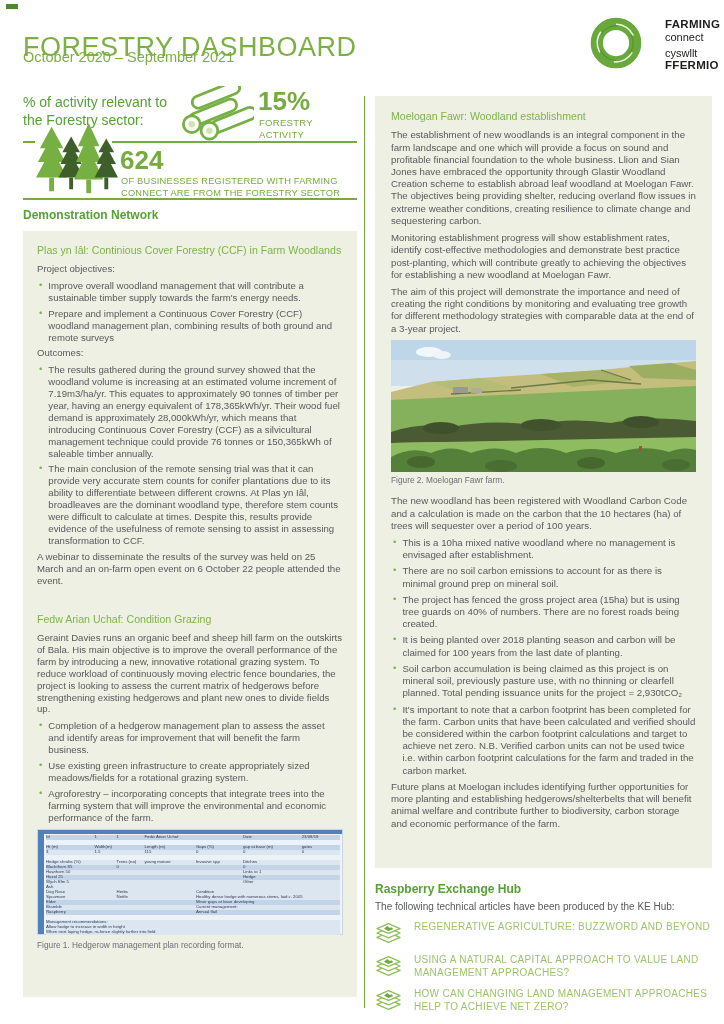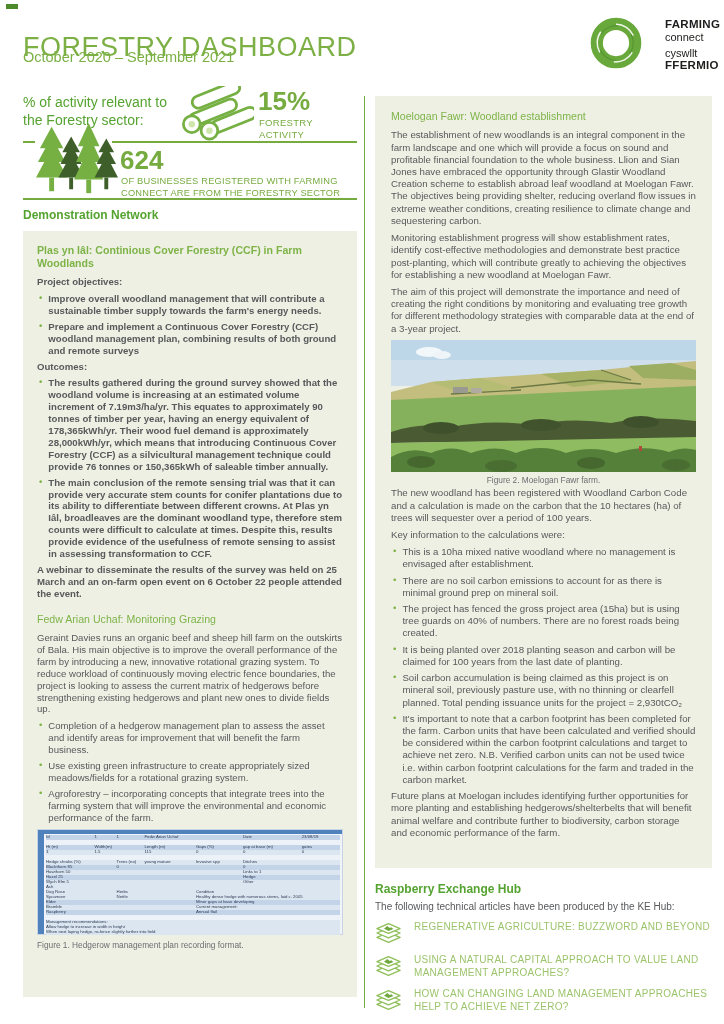--- a/index.html
+++ b/index.html
@@ -25,21 +25,21 @@
   .l2{left:23px;top:198px;width:334px;}
   .trees-icon{left:36px;top:122px;width:82px;height:74px;}
   .businesses-value{left:120px;top:145px;font-size:26px;font-weight:bold;color:#76ab3f;}
   .businesses-label{left:121px;top:176px;width:238px;font-size:9.3px;color:#76ab3f;line-height:1.25;letter-spacing:.2px;}
   .section-heading{font-size:12px;font-weight:bold;color:#55a330;}
   .dn-heading{left:23px;top:208px;}
   
   .v-divider{left:364px;top:96px;width:1px;height:912px;background:#76ab3f;}
   
   .gbox{background:#eef0e4;box-sizing:border-box;padding:13px 14px;font-size:9.6px;line-height:1.24;color:#58595b;overflow:hidden;}
-  .box1{left:23px;top:231px;width:334px;height:448px;font-weight:bold;}
+  .box1{left:23px;top:231px;width:334px;height:448px;}
   .box2{left:23px;top:600px;width:334px;height:397px;}
   .box3{left:375px;top:96px;width:337px;height:772px;padding:14px 16px;font-size:9.7px;line-height:1.26;}
   .box-title{font-size:10.6px;color:#7eb347;margin:0 0 6px 0;}
   .gbox p{margin:0 0 5px 0;}
   .plist .bullet-item{display:flex;margin:0 0 4px 0;}
   .plist .bdot{color:#7eb347;margin:0 6px 0 2px;line-height:1.1;}
   .plabel{margin:0 0 4px 0;}
   
   .fig1{margin-top:6px;width:306px;height:106px;background:#f0f4fa;border:1px solid #c8d4e6;position:relative;box-sizing:border-box;}
   .fig1-strip{position:absolute;left:0;top:0;width:100%;height:4px;background:#4f81bd;}
@@ -177,21 +177,21 @@
         </div>
         <div class="bullet-item">
           <span class="bdot">•</span>
           <span class="btext">The main conclusion of the remote sensing trial was that it can provide very accurate stem counts for conifer plantations due to its ability to differentiate between different crowns. At Plas yn Iâl, broadleaves are the dominant woodland type, therefore stem counts were difficult to calculate at times. Despite this, results provide evidence of the usefulness of remote sensing to assist in assessing transformation to CCF.</span>
         </div>
       </div>
     <p>A webinar to disseminate the results of the survey was held on 25 March and an on-farm open event on 6 October 22 people attended the event.</p>
   </div>
 
   <div class="abs gbox box2">
-    <div class="box-title">Fedw Arian Uchaf: Monitoring Grazing</div>
+    <div class="box-title">Fedw Arian Uchaf: Condition Grazing</div>
     <p>Geraint Davies runs an organic beef and sheep hill farm on the outskirts of Bala. His main objective is to improve the overall performance of the farm by introducing a new, innovative rotational grazing system. To reduce workload of continuously moving electric fence boundaries, the project is looking to assess the current matrix of hedgerows before strengthening existing hedgerows and plant new ones to divide fields up.</p>
     <div class="plist">
         <div class="bullet-item">
           <span class="bdot">•</span>
           <span class="btext">Completion of a hedgerow management plan to assess the asset and identify areas for improvement that will benefit the farm business.</span>
         </div>
         <div class="bullet-item">
           <span class="bdot">•</span>
           <span class="btext">Use existing green infrastructure to create appropriately sized meadows/fields for a rotational grazing system.</span>
         </div>
@@ -418,23 +418,22 @@
       <ellipse cx="250" cy="82" rx="18" ry="6" fill="#3f512c"></ellipse>
       <path d="M0 103 L305 97 L305 113 L0 117 Z" fill="#8fbc60"></path>
       <path d="M0 117 Q20 106 40 113 Q60 104 80 113 Q105 104 125 113 Q150 103 175 113 Q200 105 225 113 Q252 104 278 112 Q292 106 305 110 L305 132 L0 132 Z" fill="#55803a"></path>
       <ellipse cx="30" cy="122" rx="14" ry="6" fill="#46682f"></ellipse>
       <ellipse cx="110" cy="126" rx="16" ry="6" fill="#4a6d32"></ellipse>
       <ellipse cx="200" cy="123" rx="14" ry="6" fill="#46682f"></ellipse>
       <ellipse cx="285" cy="125" rx="14" ry="6" fill="#4a6d32"></ellipse>
       <rect x="248" y="106" width="3" height="5" fill="#b04a3a"></rect>
     </svg>
 
-    <div class="fig-caption" style="margin:0 0 2px 0;text-align:center;">Figure 2. Moelogan Fawr farm.</div>
+    <div class="fig-caption" style="margin:0 0 10px 0;">Figure 2. Moelogan Fawr farm.</div>
     <p>The new woodland has been registered with Woodland Carbon Code and a calculation is made on the carbon that the 10 hectares (ha) of trees will sequester over a period of 100 years.</p>
-    <p class="plabel">Key information to the calculations were:</p>
     <div class="plist">
         <div class="bullet-item">
           <span class="bdot">•</span>
           <span class="btext">This is a 10ha mixed native woodland where no management is envisaged after establishment.</span>
         </div>
         <div class="bullet-item">
           <span class="bdot">•</span>
           <span class="btext">There are no soil carbon emissions to account for as there is minimal ground prep on mineral soil.</span>
         </div>
         <div class="bullet-item">

